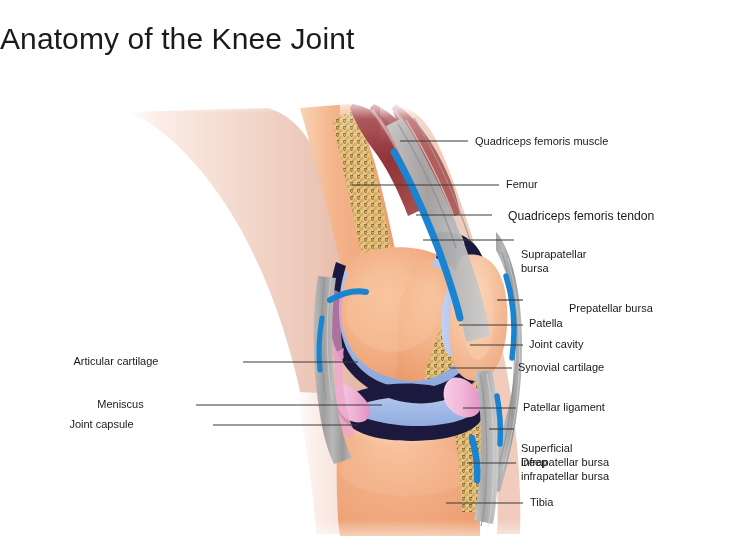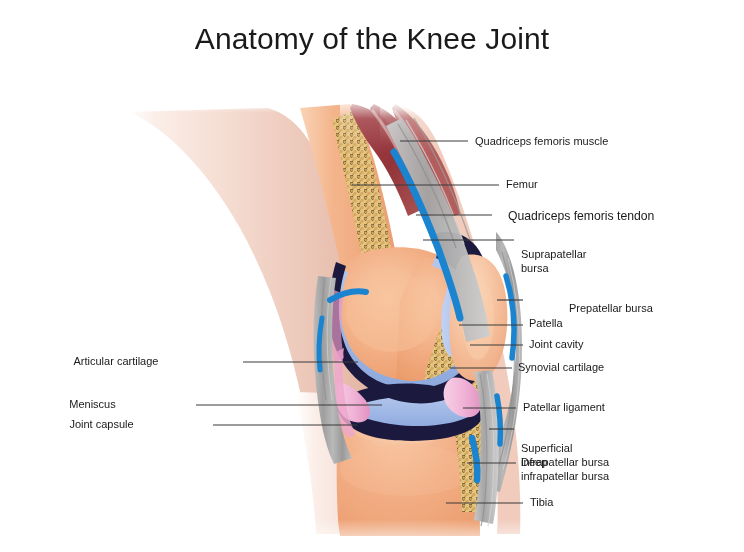--- a/index.html
+++ b/index.html
@@ -17,21 +17,21 @@
     width: 744px;
     height: 552px;
     background: #ffffff;
     overflow: hidden;
   }
   #figure-title {
     position: absolute;
     left: 0;
     top: 22px;
     width: 744px;
-    text-align: center;
+    text-align: left;
     font-size: 30px;
     font-weight: 400;
     color: #1a1a1a;
     letter-spacing: 0.1px;
   }
   #illustration {
     position: absolute;
     left: 0;
     top: 0;
     width: 744px;
@@ -362,17 +362,17 @@
       <div class="label right" style="top: 361px; left: 518px;">Synovial cartilage</div>
       <div class="label right" style="top: 401px; left: 523px;">Patellar ligament</div>
       <div class="label right" style="top: 422px; left: 521px; margin-top: 20px;">Superficial
 infrapatellar bursa</div>
       <div class="label right" style="top: 456px; left: 521px;">Deep
 infrapatellar bursa</div>
       <div class="label right" style="top: 496px; left: 530px;">Tibia</div>
     </div>
   <div id="labels-left">
       <div class="label left" style="top: 355px; left: 0px; width: 232px;">Articular cartilage</div>
-      <div class="label left" style="top: 398px; left: 0px; width: 185px;">Meniscus</div>
+      <div class="label left" style="top: 398px; left: 0px; width: 185px; padding-left: 28px;">Meniscus</div>
       <div class="label left" style="top: 418px; left: 0px; width: 203px;">Joint capsule</div>
     </div>
 
 </div>
 
 </body></html>

